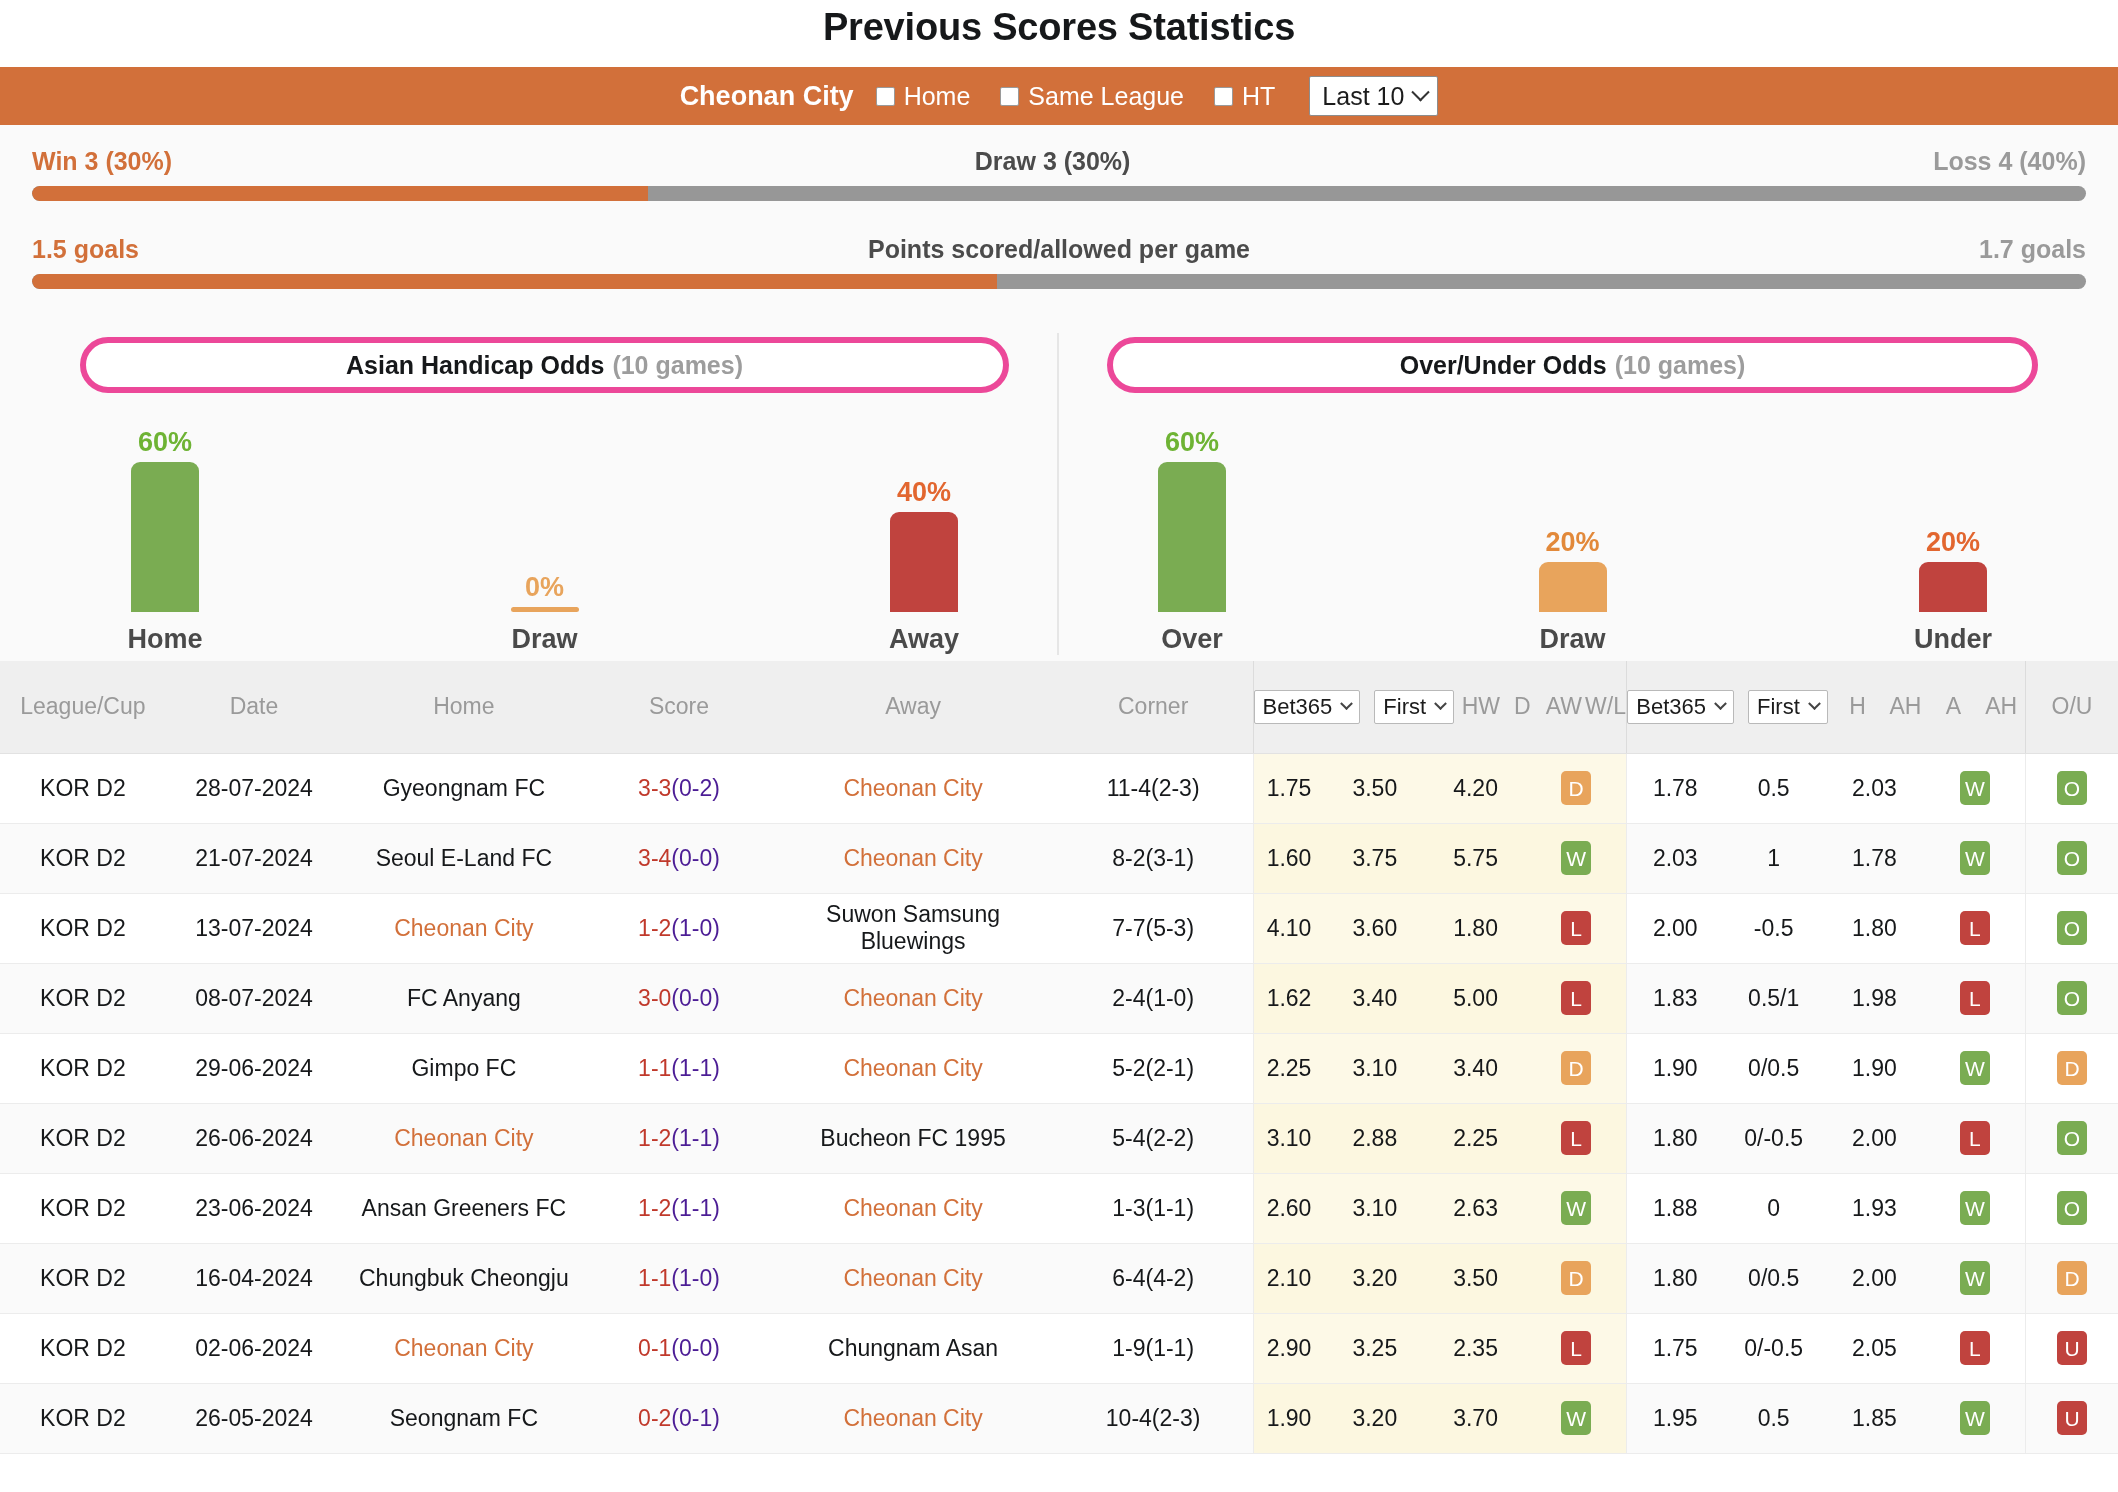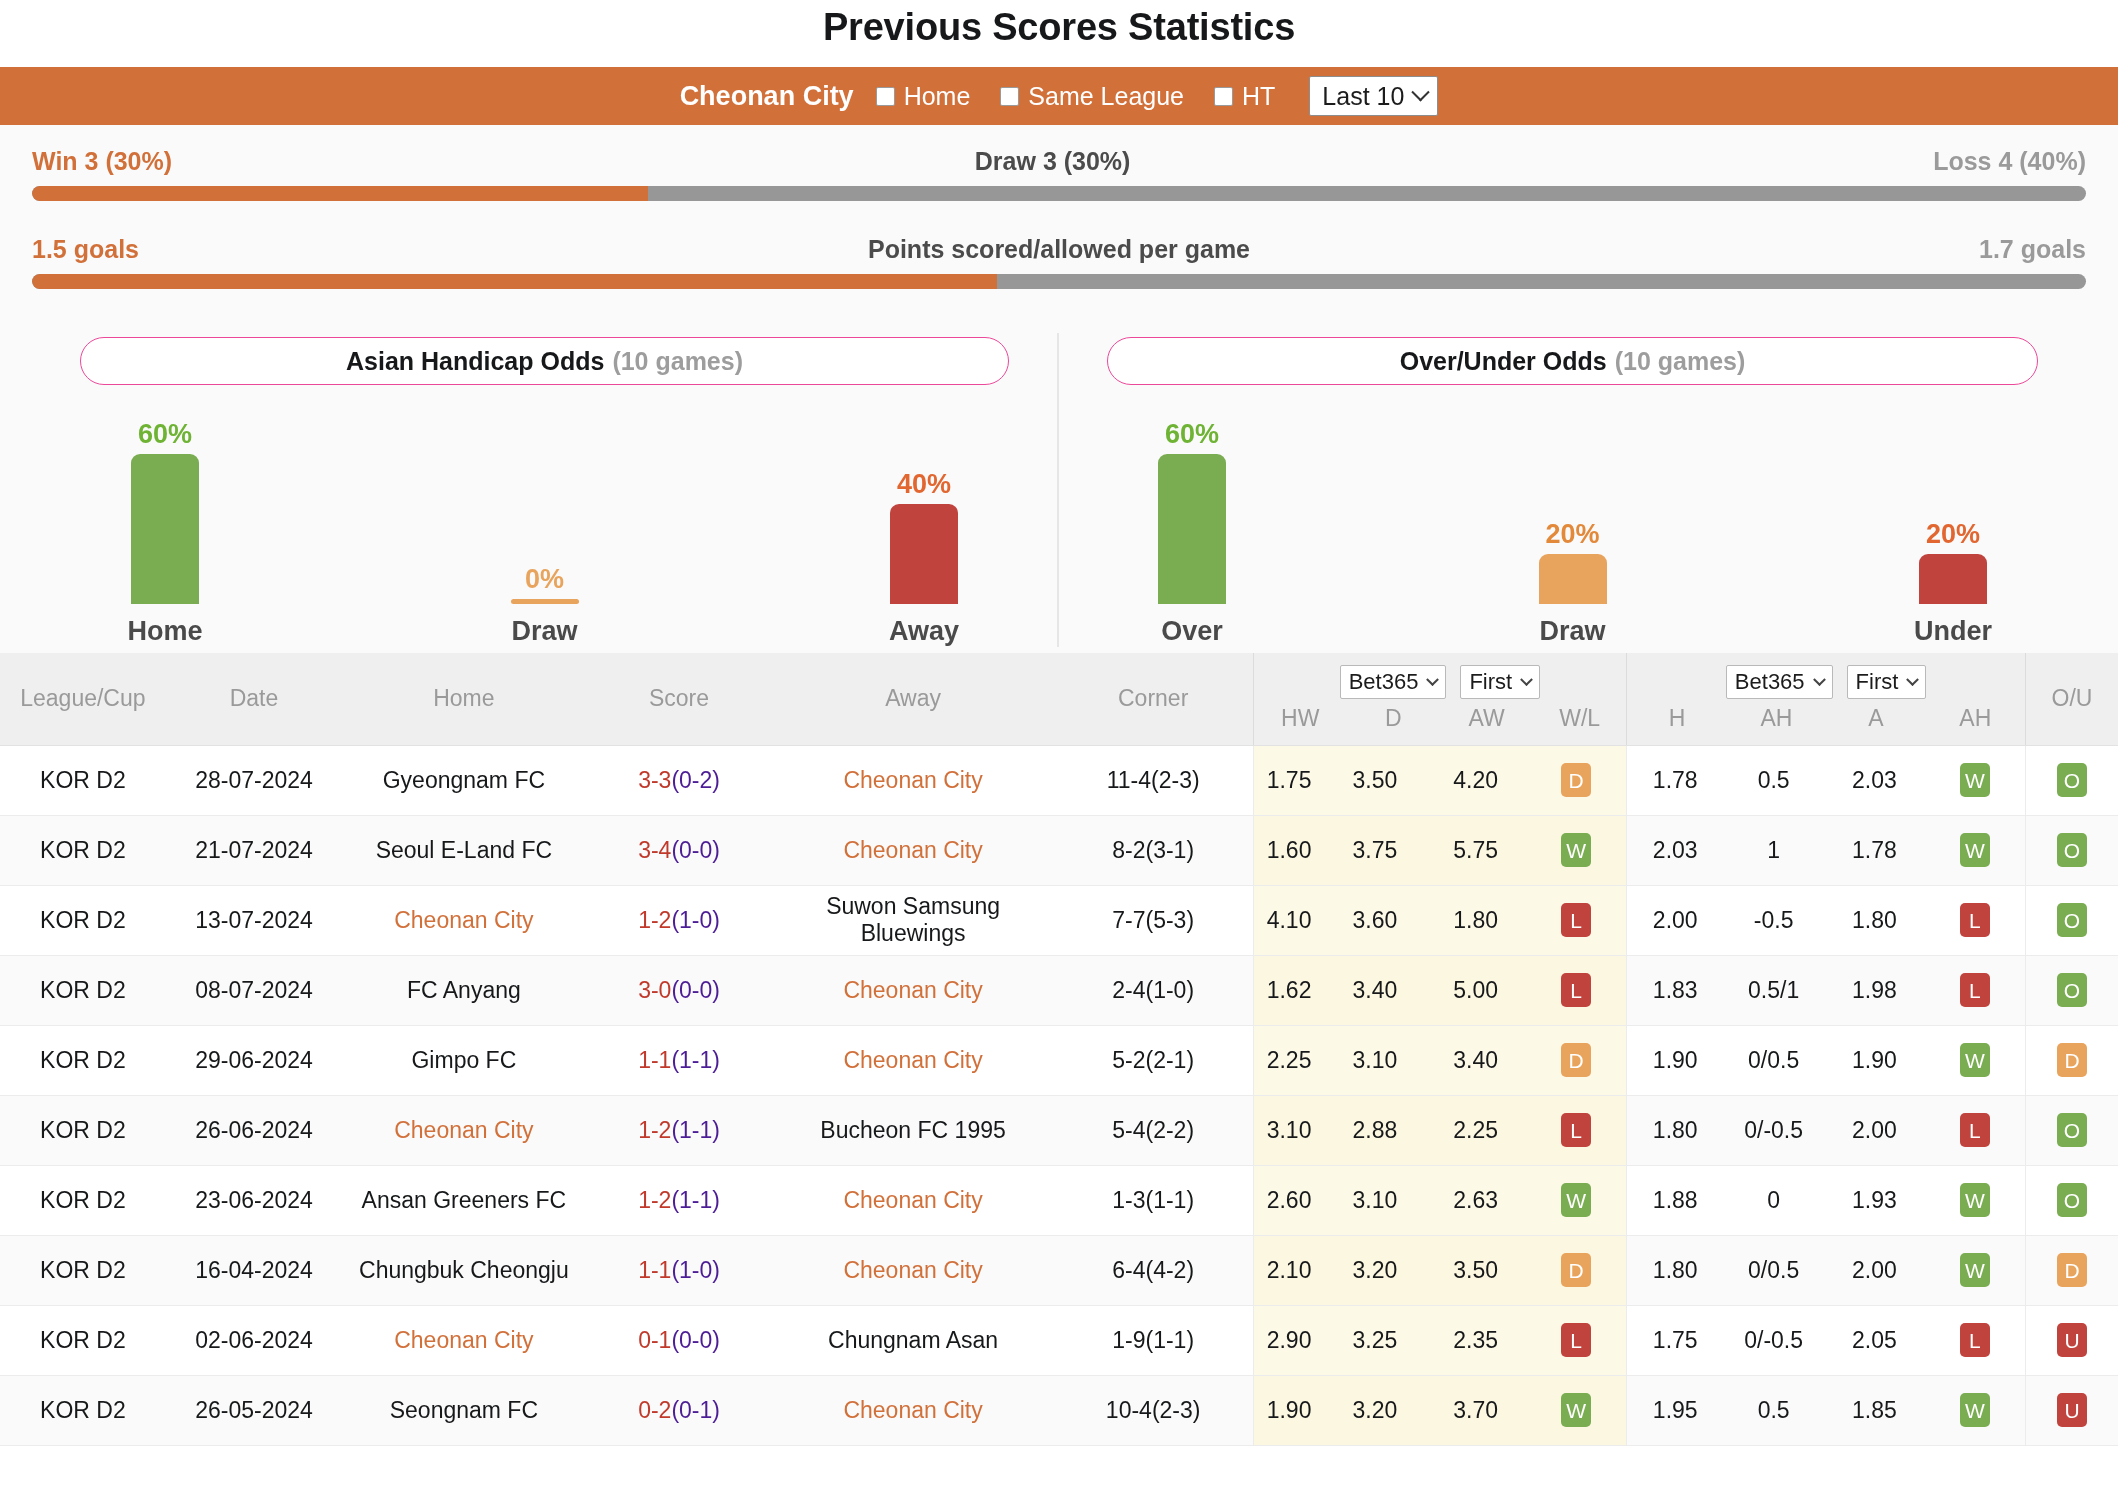--- a/index.html
+++ b/index.html
@@ -113,23 +113,23 @@
     position: relative;
   }
   .odds-panel {
     width: 50%;
     padding: 4px 48px 0 48px;
     position: relative;
   }
   .odds-panel.left { border-right: 2px solid #e6e6e6; }
   .odds-title {
     background: #ffffff;
-    border: 1px solid #ec4899;
+    border: 6px solid #ec4899;
     border-radius: 30px;
-    height: 48px;
+    height: 56px;
     display: flex;
     align-items: center;
     justify-content: center;
     font-size: 25px;
     font-weight: bold;
     color: #16181a;
   }
   .odds-title .games { color: #9d9d9d; font-weight: bold; margin-left: 8px; }
   .bars {
     display: flex;
@@ -172,21 +172,21 @@
     background: #efefef;
     color: #9a9a9a;
     font-weight: normal;
     font-size: 23px;
     height: 92px;
     vertical-align: middle;
     text-align: center;
     border-bottom: 1px solid #e2e2e2;
   }
   th.grp-odds { border-left: 1px solid #dcdcdc; }
-  .hdr-stack { display: flex; flex-direction: column; align-items: center; gap: 6px; }
+  .hdr-stack { display: flex; flex-direction: row; align-items: center; gap: 6px; }
   .hdr-selects { display: flex; gap: 14px; justify-content: center; }
   .mini-select {
     background: #ffffff;
     border: 1px solid #b9b9b9;
     border-radius: 2px;
     height: 34px;
     display: inline-flex;
     align-items: center;
     gap: 10px;
     padding: 0 8px;

